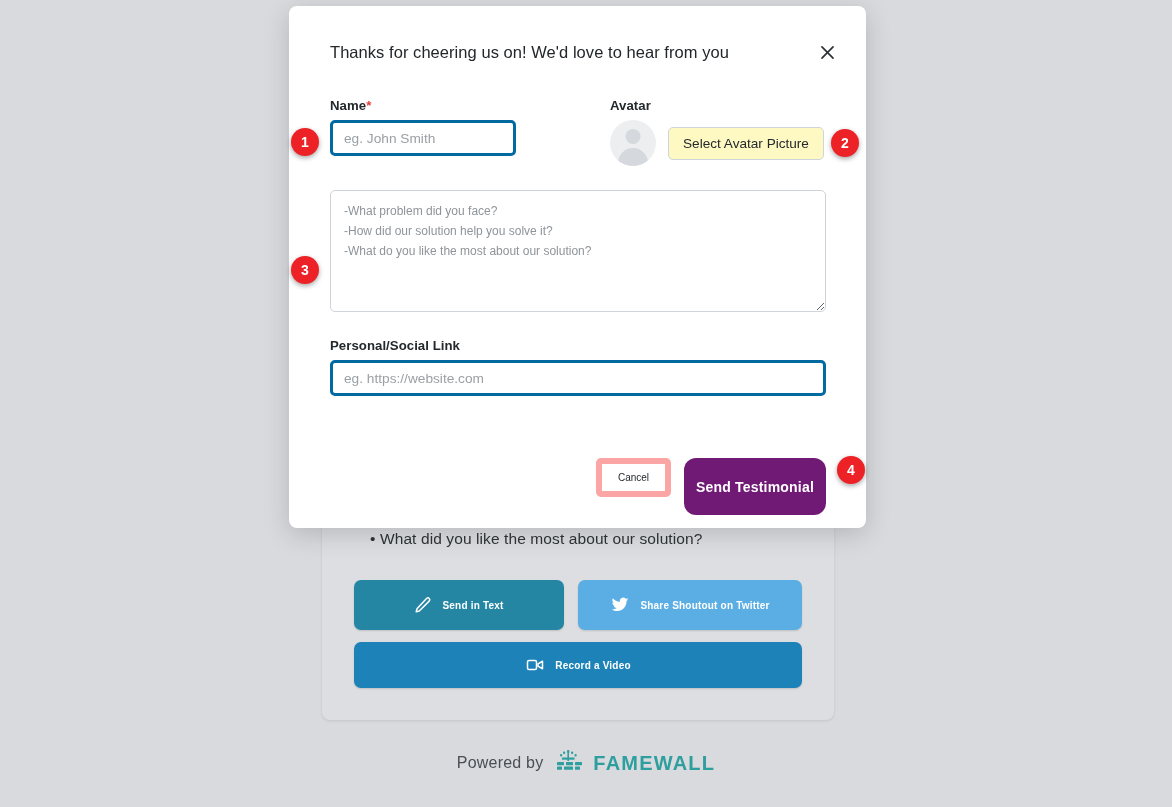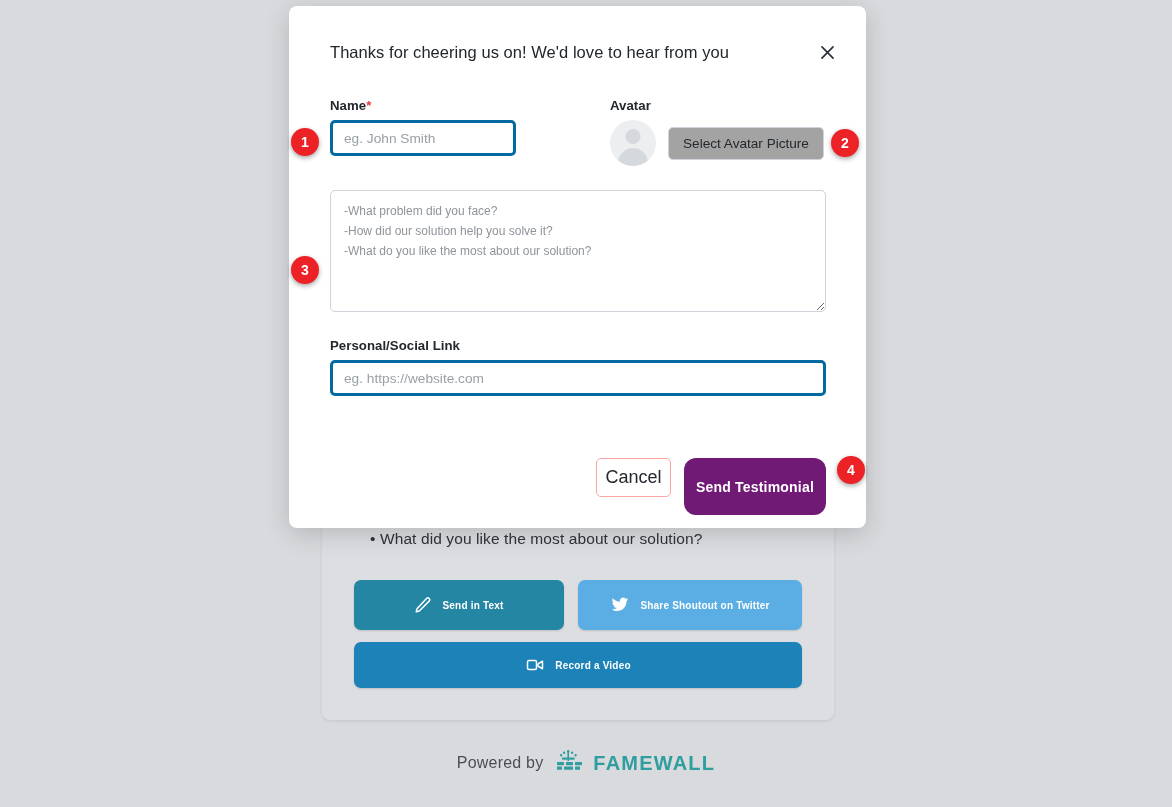--- a/index.html
+++ b/index.html
@@ -176,21 +176,21 @@
     transform: translateX(-50%);
     width: 30px; height: 24px;
     border-radius: 15px 15px 0 0;
     background: #d5d8dc;
   }
   .select-avatar-btn {
     height: 33px;
     padding: 0 14px;
     border: 1px solid #ced4da;
     border-radius: 5px;
-    background: #a3a3a3;
+    background: #fef9c3;
     font-family: "Liberation Sans", sans-serif;
     font-size: 13.6px;
     color: #24292e;
     cursor: pointer;
     white-space: nowrap;
   }
 
   .block-testimonial { margin-top: 24px; }
   .textarea {
     width: 496px;
@@ -214,24 +214,24 @@
     position: absolute;
     left: 0; top: 360px;
     width: 496px;
     display: flex;
     justify-content: flex-end;
     gap: 13px;
   }
   .btn-cancel {
     width: 75px; height: 39px;
     background: #fff;
-    border: 1px solid #fca5a5;
+    border: 6px solid #fca5a5;
     border-radius: 5px;
     font-family: "Liberation Sans", sans-serif;
-    font-size: 18px;
+    font-size: 10px;
     color: #24292e;
     cursor: pointer;
   }
   .btn-send {
     width: 142px; height: 57px;
     background: #701a75;
     border: none;
     border-radius: 12px;
     font-family: "Liberation Sans", sans-serif;
     font-size: 14px;

